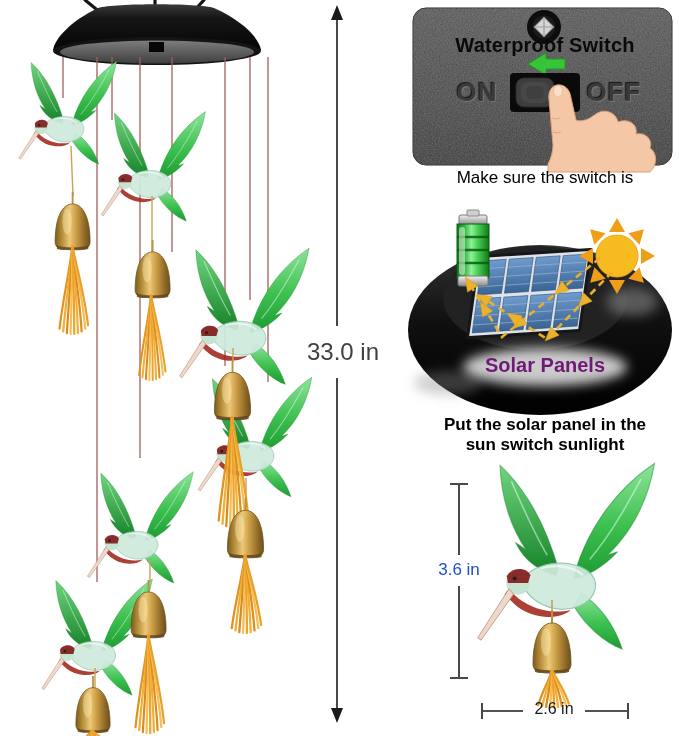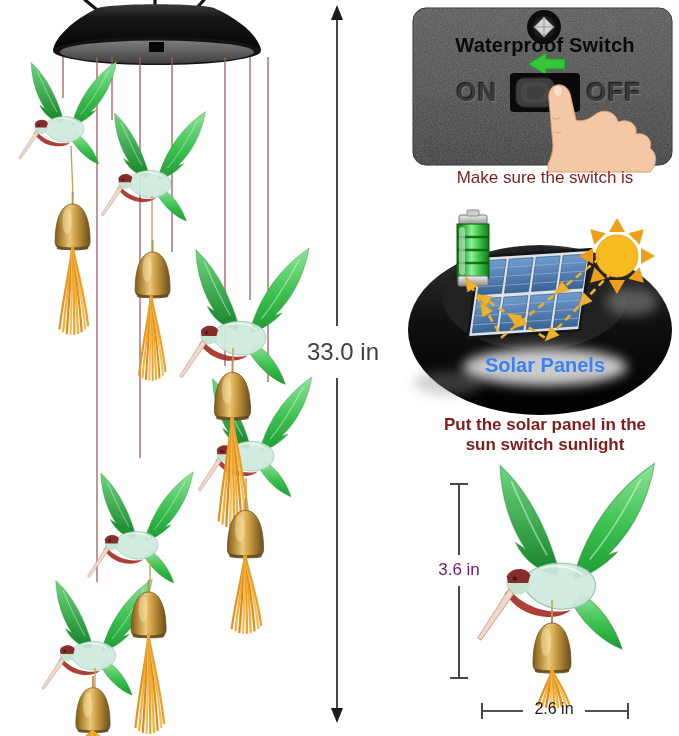--- a/index.html
+++ b/index.html
@@ -1,27 +1,27 @@
 <!DOCTYPE html>
 <html><head>
 <meta charset="utf-8">
 <style>
   html,body{margin:0;padding:0;background:#fff;}
   .canvas{position:relative;width:679px;height:736px;background:#ffffff;overflow:hidden;
           font-family:"Liberation Sans",sans-serif;}
   .artwork{position:absolute;left:0;top:0;}
   .lbl{position:absolute;color:#1c1c1c;text-align:center;line-height:1.18;}
   .measure{font-size:24px;color:#404040;}
-  .measure-sm{font-size:17px;color:#701a75;}
+  .measure-sm{font-size:17px;color:#1d4ed8;}
   .measure-md{font-size:16px;color:#1a1a1a;}
   .panel-title{font-weight:bold;font-size:20px;color:#0a0a0a;letter-spacing:.2px;}
   .emboss{font-weight:bold;font-size:26px;letter-spacing:1px;color:#3a3a3a;
           text-shadow:1px 1px 1px rgba(170,170,170,.35),-1px -1px 1px rgba(5,5,5,.8);text-align:center;}
-  .caption{font-size:17px;color:#7f1d1d;}
-  .solar-label{font-weight:bold;font-size:20px;color:#3b82f6;}
+  .caption{font-size:17px;color:#000000;}
+  .solar-label{font-weight:bold;font-size:20px;color:#701a75;}
 </style>
 </head>
 <body>
 
 <div class="canvas">
 
 <svg class="artwork" width="679" height="736" viewBox="0 0 679 736">
   <defs>
     <linearGradient id="wingLight" x1="0" y1="0" x2="0" y2="1">
       <stop offset="0" stop-color="#8fe49b"></stop>

